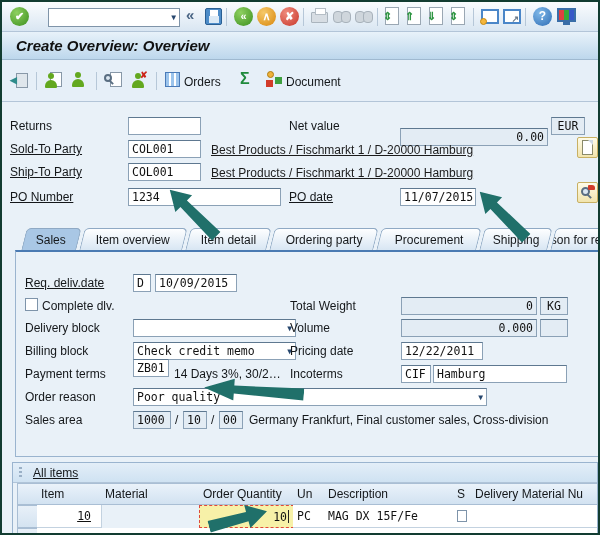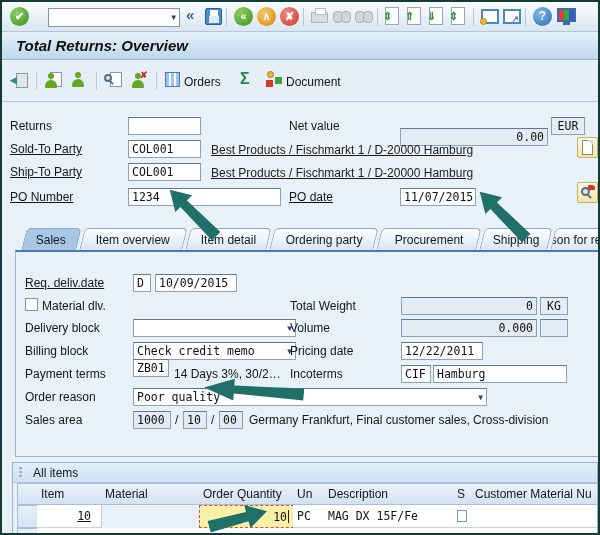--- a/index.html
+++ b/index.html
@@ -93,21 +93,21 @@
        overflow:hidden;}
   .tab span{transform:skewX(14deg);font-size:12px;color:#15181b;white-space:nowrap;}
   .tab.active{background:#a9c7e5;}
   .panel{position:absolute;left:13px;top:248px;width:583px;height:207px;background:#e9f1f8;
          border:1px solid #9ab4cf;border-top:2px solid #4a7ab2;border-right:none;}
   
   .items{position:absolute;left:10px;top:460px;width:586px;height:73px;background:#e9f1f8;
          border:1px solid #9ab4cf;border-bottom:none;overflow:hidden;}
   .items-title{position:absolute;left:0;top:0;width:100%;height:20px;
          background:linear-gradient(#e3eef8,#cfe2f2);border-bottom:1px solid #b0c4d8;
-         display:flex;align-items:center;padding-left:20px;font-size:12px;color:#14171a;}
+         display:flex;align-items:center;padding-left:20px;font-size:12px;color:#14171a;text-decoration:underline;}
   .grip{position:absolute;left:6px;top:4px;width:3px;height:12px;
         background:repeating-linear-gradient(#9ab0c6 0 2px,transparent 2px 4px);}
   .hcell{position:absolute;top:20px;height:22px;background:linear-gradient(#eaf2fa,#d2e2f1);
          border:1px solid #a9bed4;border-left:none;font-size:12px;color:#14171a;
          display:flex;align-items:center;padding:0 4px;white-space:nowrap;overflow:hidden;}
   .cell{position:absolute;height:23px;background:#fff;border-right:1px solid #c3d2e0;
         border-bottom:1px solid #c3d2e0;font:11.5px "DejaVu Sans Mono",monospace;color:#111;
         display:flex;align-items:center;padding:0 4px;white-space:nowrap;overflow:hidden;}
   .selcell{background:linear-gradient(#e8f0f8,#d4e3f1);border:1px solid #a9bed4;}
   .qtycell{background:#f7f1a8;border:1px dashed #e0483c;justify-content:flex-end;}
@@ -155,21 +155,21 @@
       </div>
     <div class="win" style="left:501px">
         <span class="arr">↗</span>
       </div>
     <div class="sep" style="left:523px"></div>
     <div class="helpc" style="left:531px">?</div>
     <div class="mon" style="left:555px"></div>
   </div>
 
   <div class="titlebar">
-    <span>Total Returns: Overview</span>
+    <span>Create Overview: Overview</span>
   </div>
 
   <div class="appbar">
     <div class="doc" style="left:14px;top:13px;background:#dfe6ec"></div>
     <span class="badge" style="left:8px;top:15px;color:#2e8b8b">◀</span>
     <div class="sep" style="left:34px"></div>
     <div class="doc" style="left:48px;top:12px"></div>
     <div class="pr" style="left:43px;top:13px"></div>
     <div class="pr" style="left:70px;top:12px"></div>
     <div class="sep" style="left:94px"></div>
@@ -240,21 +240,21 @@
         <span>Reason for rejection</span>
       </div>
   </div>
 
   <div class="panel">
     <span class="lbl u" style="left:9px;top:24px">Req. deliv.date</span>
     <div class="fld" style="left:117px;top:22px;width:18px">D</div>
     <div class="fld" style="left:139px;top:22px;width:82px">10/09/2015</div>
 
     <div class="chk" style="left:9px;top:46px"></div>
-    <span class="lbl" style="left:26px;top:47px">Material dlv.</span>
+    <span class="lbl" style="left:26px;top:47px">Complete dlv.</span>
     <span class="lbl" style="left:274px;top:47px">Total Weight</span>
     <div class="fld ro tr" style="left:385px;top:45px;width:136px">0</div>
     <div class="fld ro tc" style="left:524px;top:45px;width:28px">KG</div>
 
     <span class="lbl" style="left:9px;top:69px">Delivery block</span>
     <div class="fld cmb" style="left:117px;top:67px;width:163px">
       <span></span>
       <span class="dd">▼</span>
     </div>
     <span class="lbl" style="left:274px;top:69px">Volume</span>
@@ -296,21 +296,21 @@
       <span class="grip"></span>
       <span>All items</span>
     </div>
     <div class="hcell" style="left:4px;width:21px;border-left:1px solid #a9bed4"></div>
     <div class="hcell" style="left:24px;width:65px">Item</div>
     <div class="hcell" style="left:88px;width:99px">Material</div>
     <div class="hcell" style="left:186px;width:95px">Order Quantity</div>
     <div class="hcell" style="left:280px;width:32px">Un</div>
     <div class="hcell" style="left:311px;width:130px">Description</div>
     <div class="hcell" style="left:440px;width:19px">S</div>
-    <div class="hcell" style="left:458px;width:130px">Customer Material Nu</div>
+    <div class="hcell" style="left:458px;width:130px">Delivery Material Nu</div>
 
     <div class="cell selcell" style="left:4px;top:42px;width:21px"></div>
     <div class="cell" style="left:24px;top:42px;width:65px;justify-content:flex-end;padding-right:10px">
         <span class="u">10</span>
       </div>
     <div class="cell qtycell" style="left:186px;top:42px;width:95px">
         <span>10</span>
         <span class="caret"></span>
       </div>
     <div class="cell" style="left:280px;top:42px;width:32px">PC</div>

